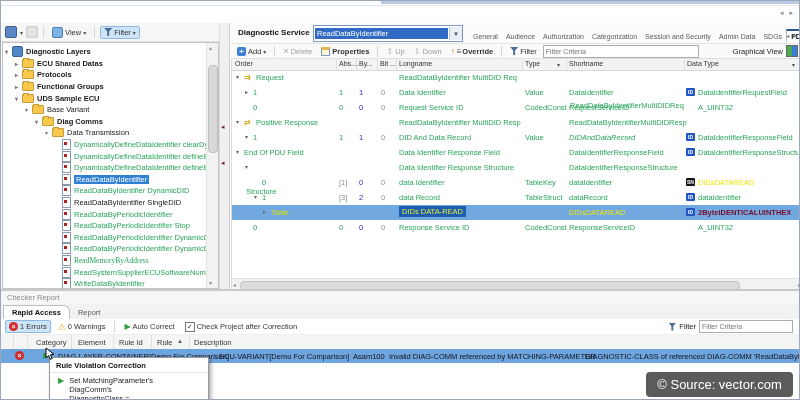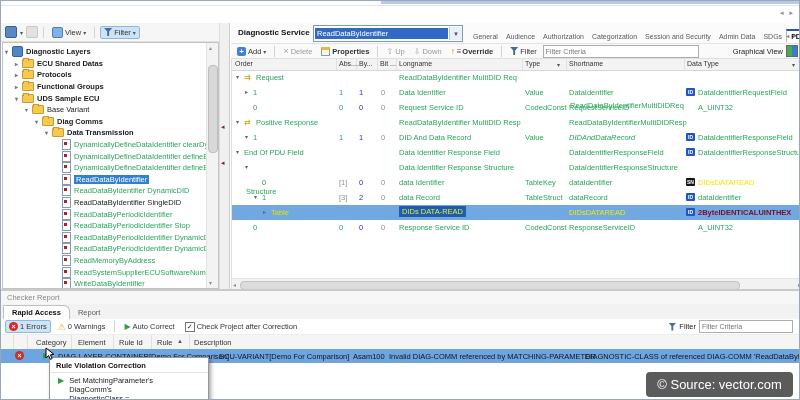--- a/index.html
+++ b/index.html
@@ -170,21 +170,21 @@
         <div class="titem" style="top: 61px; left: 22px;">
           <span class="texp">▾</span>
           <span class="folder"></span>
           <span style="color: rgb(26, 26, 26);">Base Variant</span>
         </div>
         <div class="titem" style="top: 72.6px; left: 32px; font-weight: bold;">
           <span class="texp">▾</span>
           <span class="folder"></span>
           <span style="color: rgb(26, 26, 26);">Diag Comms</span>
         </div>
-        <div class="titem" style="top: 84.2px; left: 42px; font-weight: bold;">
+        <div class="titem" style="top: 84.2px; left: 42px; font-weight: normal;">
           <span class="texp">▾</span>
           <span class="folder"></span>
           <span style="color: rgb(26, 26, 26);">Data Transmission</span>
         </div>
         <div class="titem" style="top: 95.8px; left: 52px;">
           <span class="texp"></span>
           <span class="doc"></span>
           <span style="color: rgb(42, 165, 92);">DynamicallyDefineDataIdentifier clearDyna...</span>
         </div>
         <div class="titem" style="top: 107.4px; left: 52px;">
@@ -225,21 +225,21 @@
         <div class="titem" style="top: 188.6px; left: 52px;">
           <span class="texp"></span>
           <span class="doc"></span>
           <span style="color: rgb(42, 165, 92);">ReadDataByPeriodicIdentifier DynamicDID</span>
         </div>
         <div class="titem" style="top: 200.2px; left: 52px;">
           <span class="texp"></span>
           <span class="doc"></span>
           <span style="color: rgb(42, 165, 92);">ReadDataByPeriodicIdentifier DynamicDID ...</span>
         </div>
-        <div class="titem" style="top: 211.8px; left: 52px;">
+        <div class="titem" style="top: 211.8px; left: 52px; font-family: Liberation Serif, serif;">
           <span class="texp"></span>
           <span class="doc"></span>
           <span style="color: rgb(42, 165, 92);">ReadMemoryByAddress</span>
         </div>
         <div class="titem" style="top: 223.4px; left: 52px;">
           <span class="texp"></span>
           <span class="doc"></span>
           <span style="color: rgb(42, 165, 92);">ReadSystemSupplierECUSoftwareNumberD...</span>
         </div>
         <div class="titem" style="top: 235px; left: 52px;">

